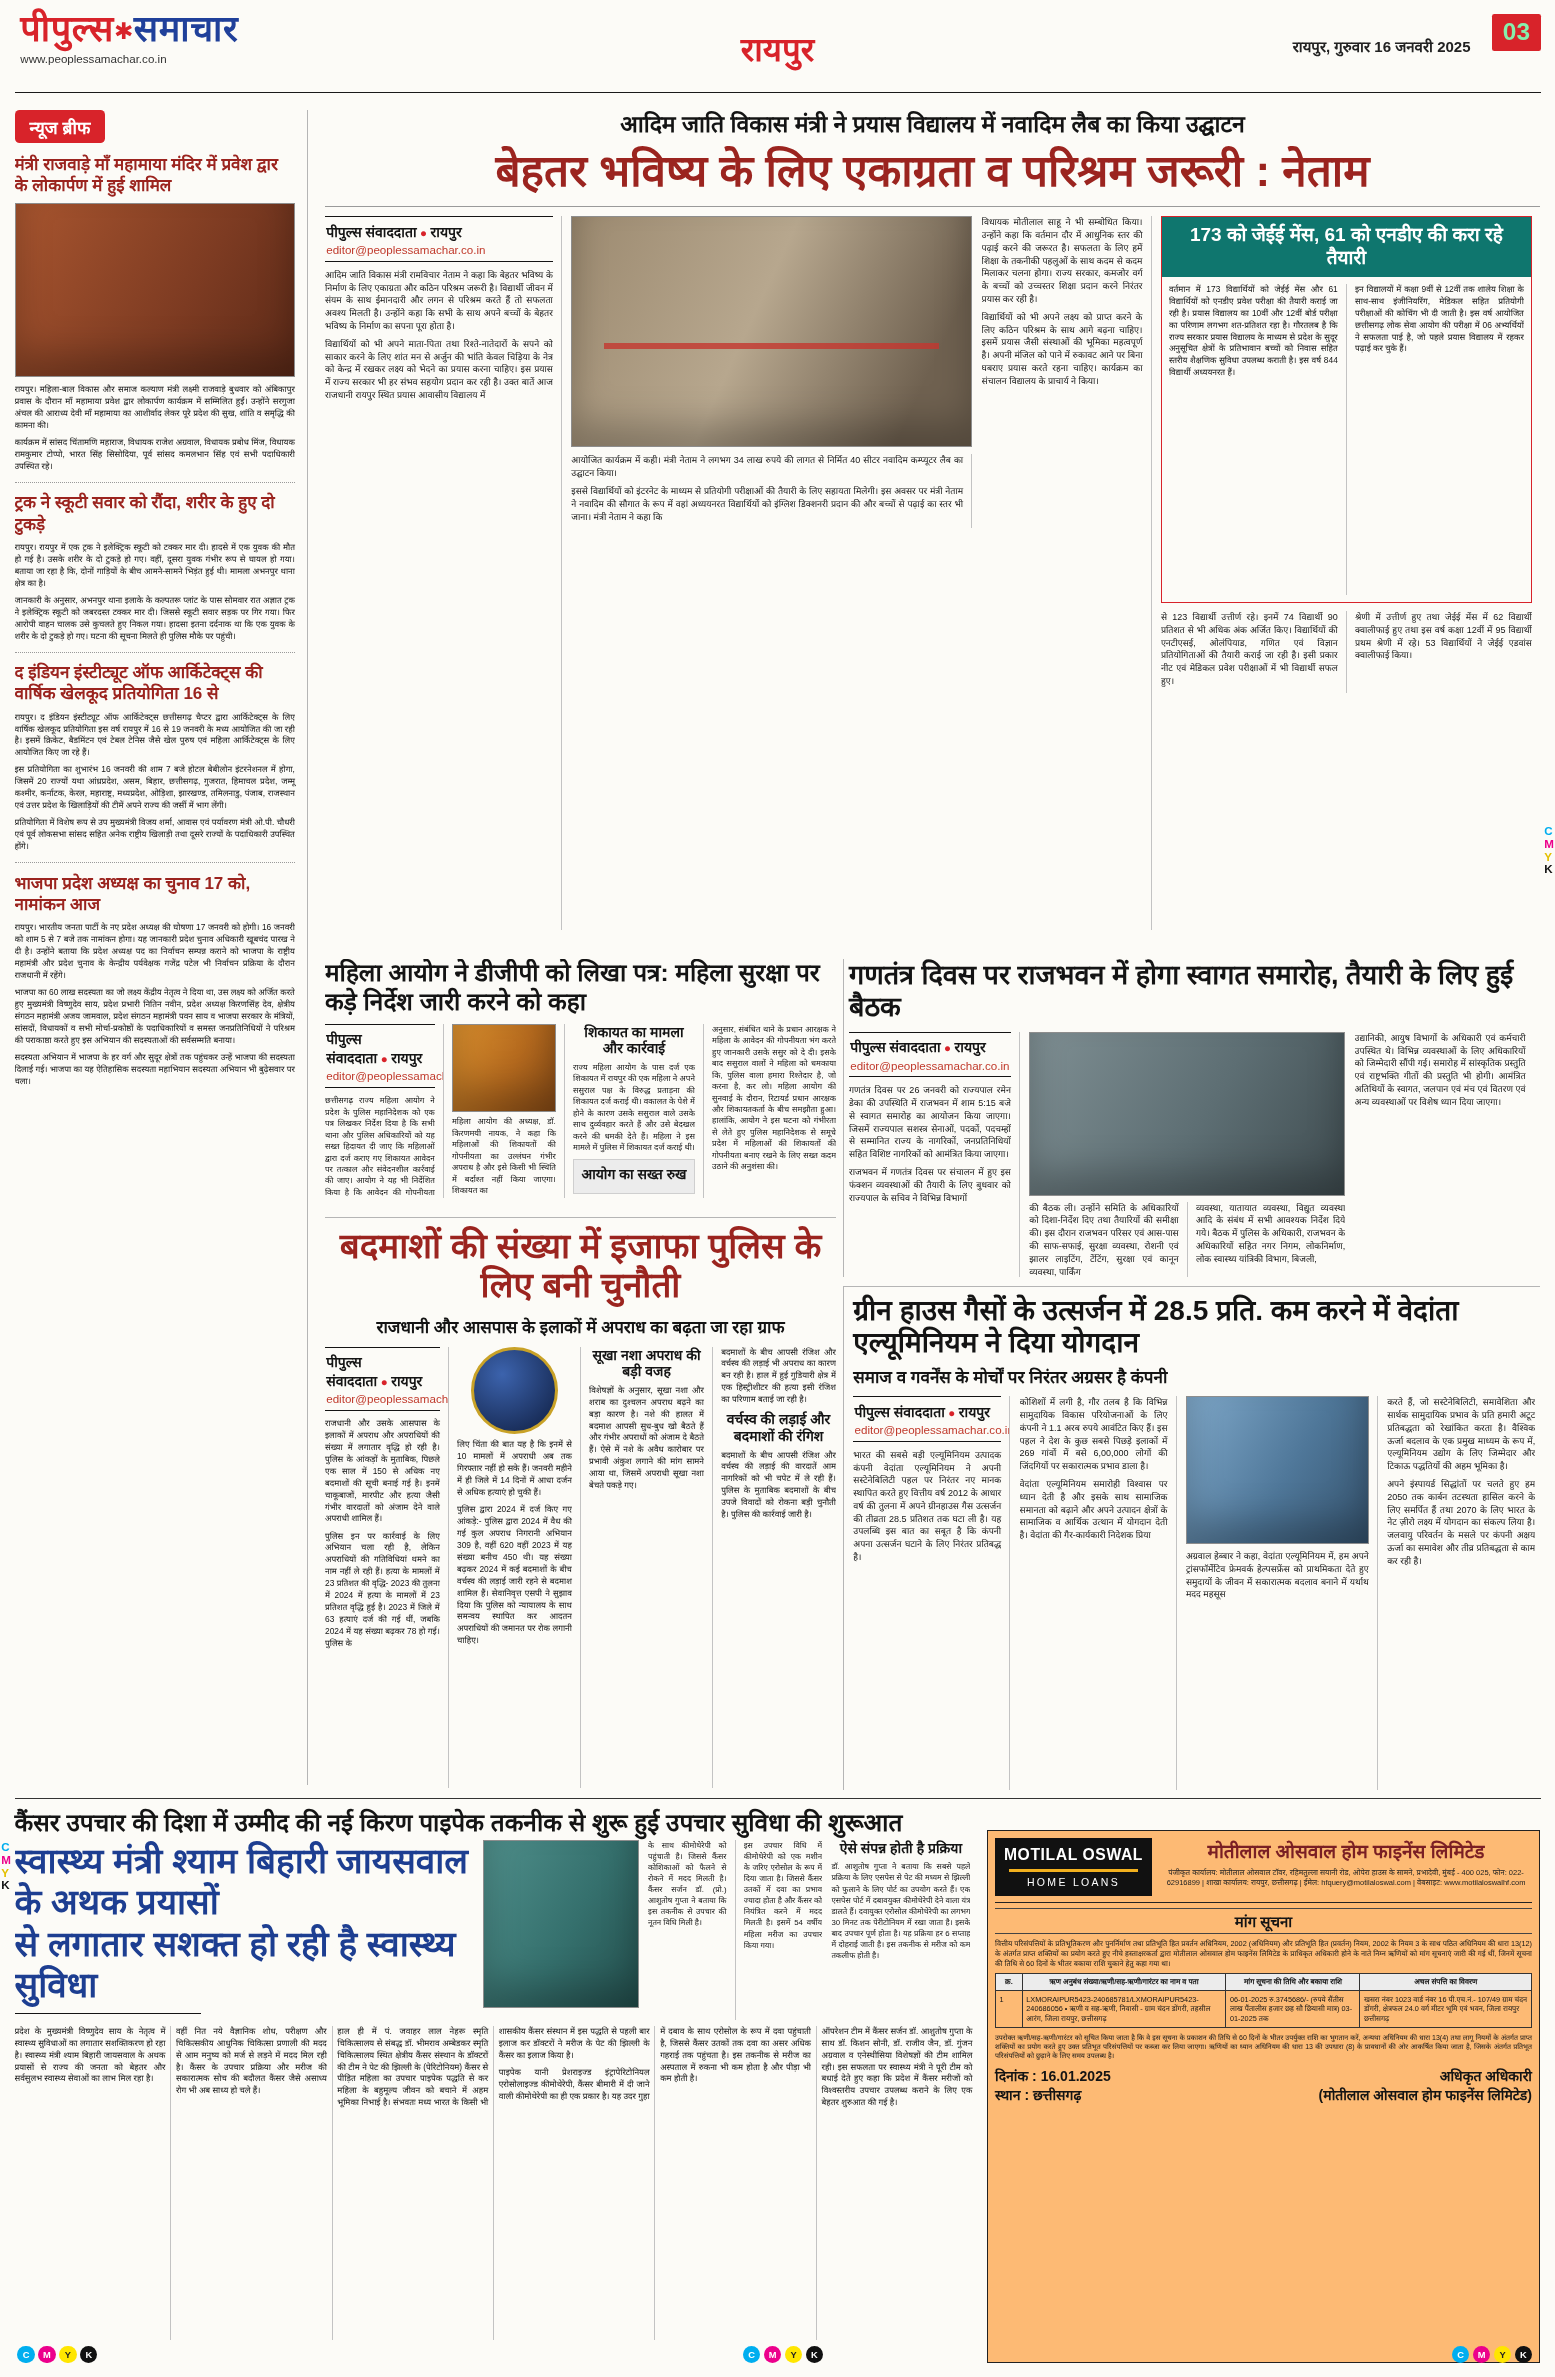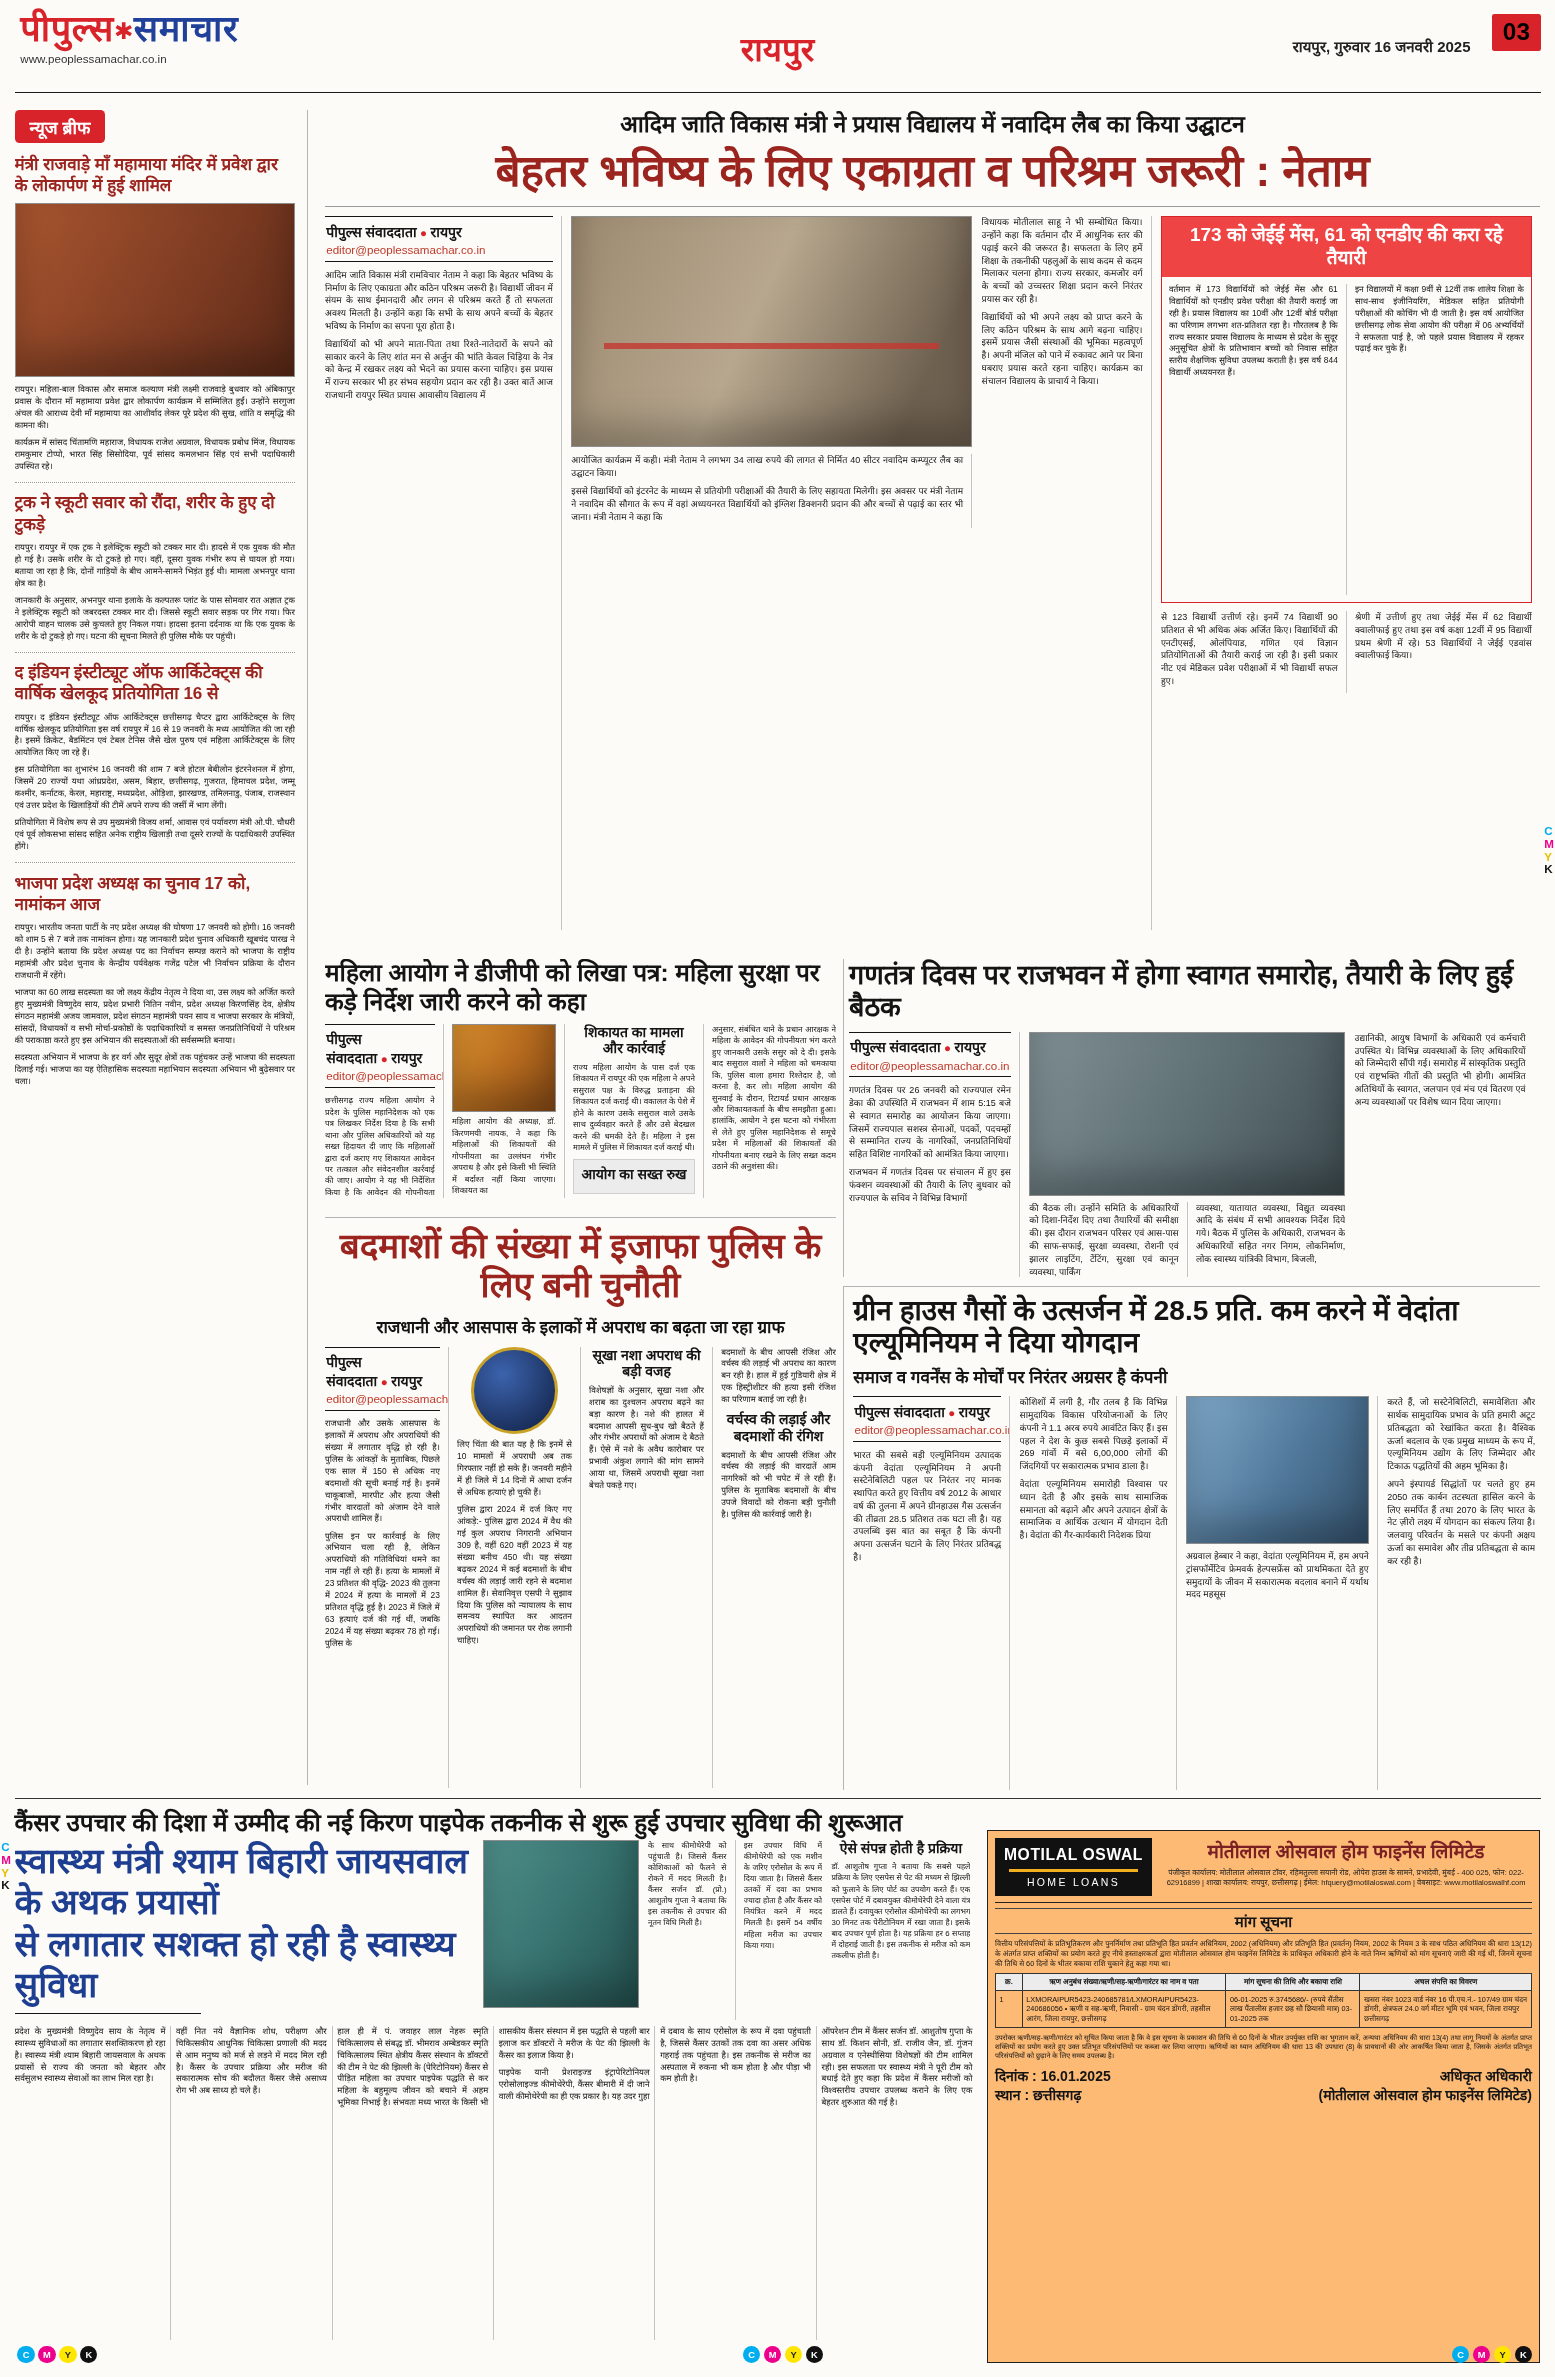--- a/index.html
+++ b/index.html
@@ -10,21 +10,21 @@
   
   .masthead{position:absolute;left:14.5px;top:5.8px;width:1526px;height:87px;border-bottom:1.7px solid #1a1a1a;}
   .brand-block{position:absolute;left:5.8px;top:4.6px;}
   .brand{font-size:36px;font-weight:bold;letter-spacing:0.6px;line-height:1.05;}
   .brand-red{color:#d8232a;}
   .brand-star{color:#d8232a;font-size:23px;vertical-align:middle;}
   .brand-blue{color:#20409a;}
   .website{font-size:11.6px;color:#333;margin-top:3.5px;}
   .edition{position:absolute;left:50%;top:20px;transform:translateX(-50%);color:#d8232a;font-size:33px;font-weight:bold;}
   .dateline{position:absolute;right:70px;top:30px;font-size:15px;font-weight:bold;color:#222;}
-  .pagenum{position:absolute;right:0;top:8.1px;background:#d8232a;color:#000000;font-size:24.4px;font-weight:bold;
+  .pagenum{position:absolute;right:0;top:8.1px;background:#d8232a;color:#86efac;font-size:24.4px;font-weight:bold;
            padding:4.6px 10.5px;border-radius:2.3px;}
 
   
   .byline{border-top:1.2px solid #141414;border-bottom:1.2px solid #141414;padding:4.6px 1.2px;margin-bottom:7px;}
   .byline .who{font-weight:bold;font-size:14px;}
   .byline .dot{color:#d8232a;font-size:11.6px;padding:0 3.5px;}
   .byline .where{font-weight:bold;font-size:14px;}
   .byline .email{display:block;color:#c0392b;font-size:11.6px;margin-top:2.3px;}
   .txt p{font-size:9px;line-height:1.42;text-align:justify;margin-bottom:5.2px;}
   .col{overflow:hidden;}
@@ -54,21 +54,21 @@
                  border-bottom:0.6px solid #9a9a9a;padding-bottom:10.5px;margin-bottom:9.3px;}
   .lead-body{display:flex;gap:9.3px;height:714px;overflow:hidden;}
   .lead-colA{width:237px;}
   .lead-mid{width:401px;}
   .photo-lead{width:100%;height:231px;background:linear-gradient(115deg,#9c8a70,#b7a78e 45%,#6f6150 85%);
               position:relative;margin-bottom:7px;}
   .photo-lead::after{content:"";position:absolute;left:8%;top:55%;width:84%;height:5.8px;background:#c4372f;opacity:.8;}
   .lead-colD{width:170px;}
   .lead-colE{width:371px;}
   .sidebox{border:1.7px solid #d8232a;margin-bottom:8.1px;}
-  .sidebox-head{background:#ef4444;color:#fff;font-size:19px;font-weight:bold;line-height:1.2;
+  .sidebox-head{background:#0f766e;color:#fff;font-size:19px;font-weight:bold;line-height:1.2;
                 text-align:center;padding:7px 5.8px;}
   .sidebox-body{padding:7px;height:325px;overflow:hidden;}
   .sidebox .txt p{font-size:8.4px;}
 
   
   .mahila{position:absolute;left:325px;top:959px;width:511px;height:251px;overflow:hidden;}
   .mahila h2{font-size:24.4px;line-height:1.18;margin-bottom:7px;}
   .mahila-body{display:flex;gap:8.1px;height:174px;overflow:hidden;}
   .mahila-c1{width:119px;}
   .mahila-c2{width:113px;}

